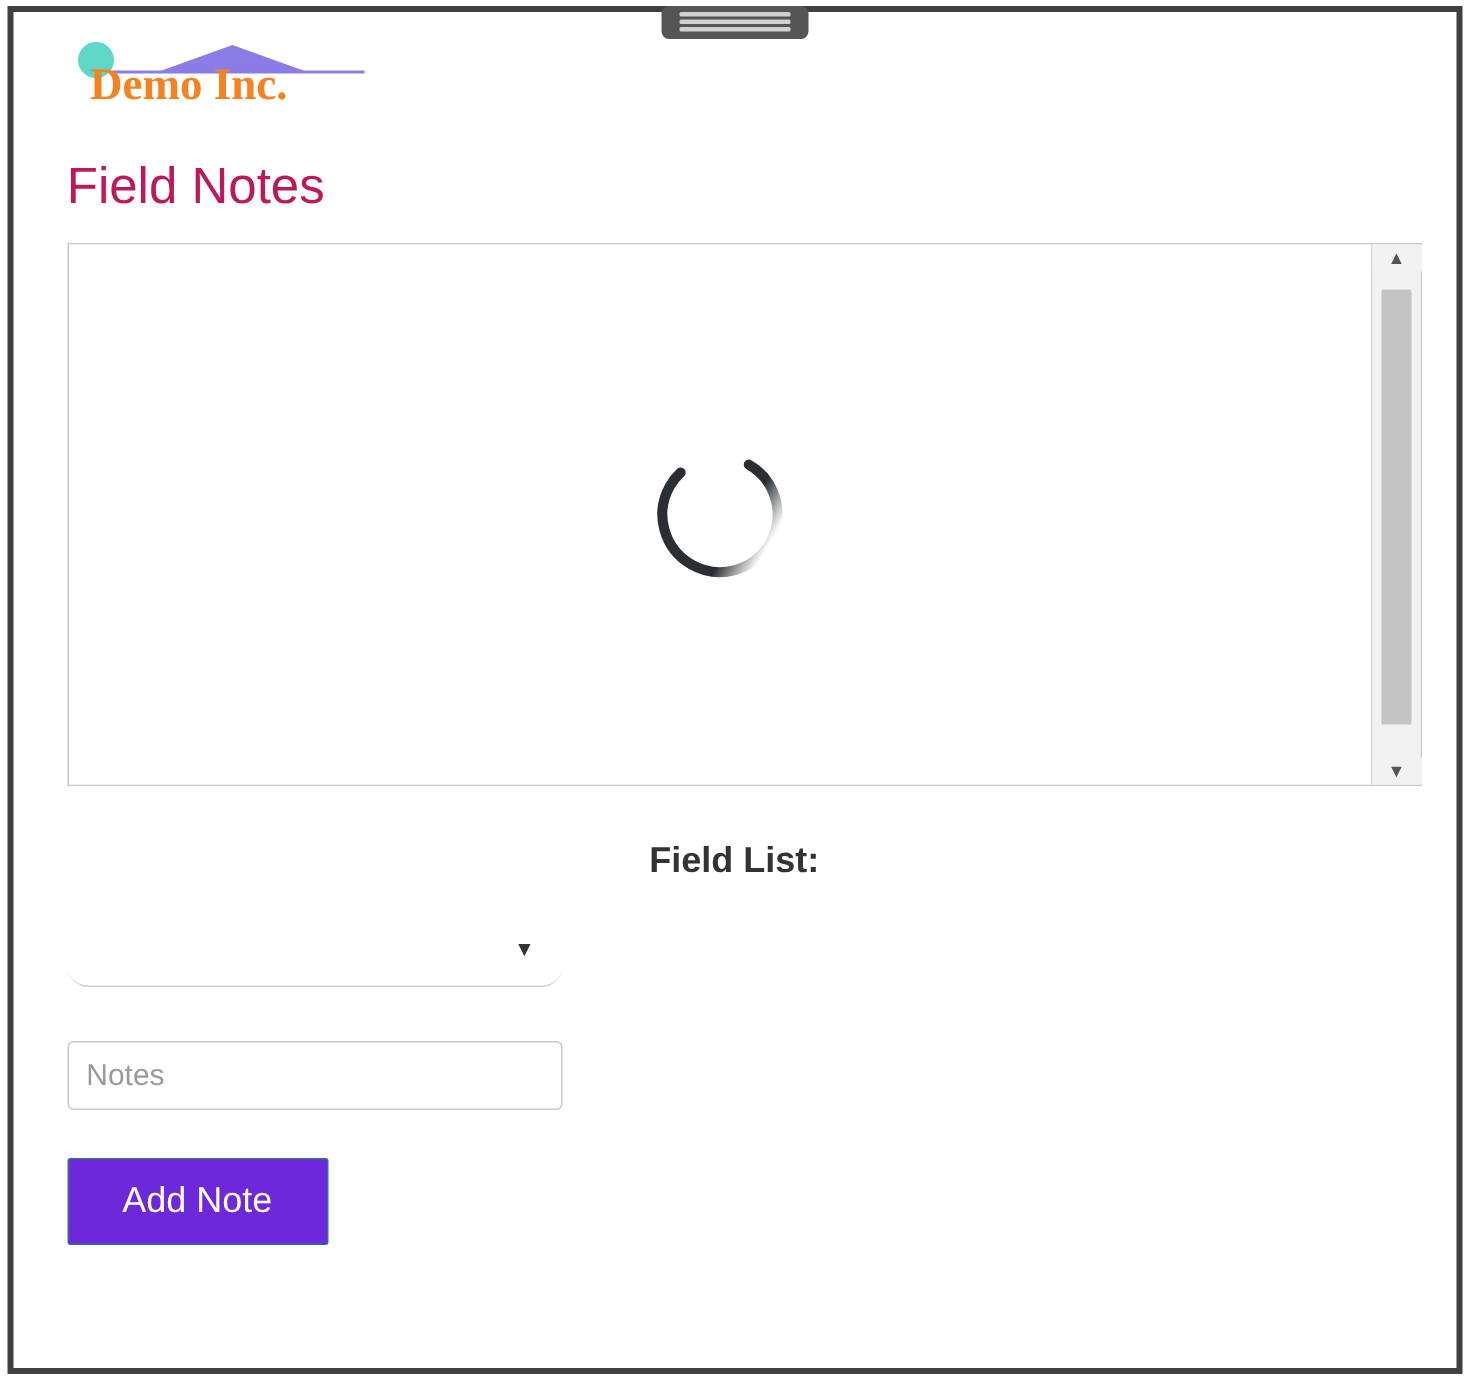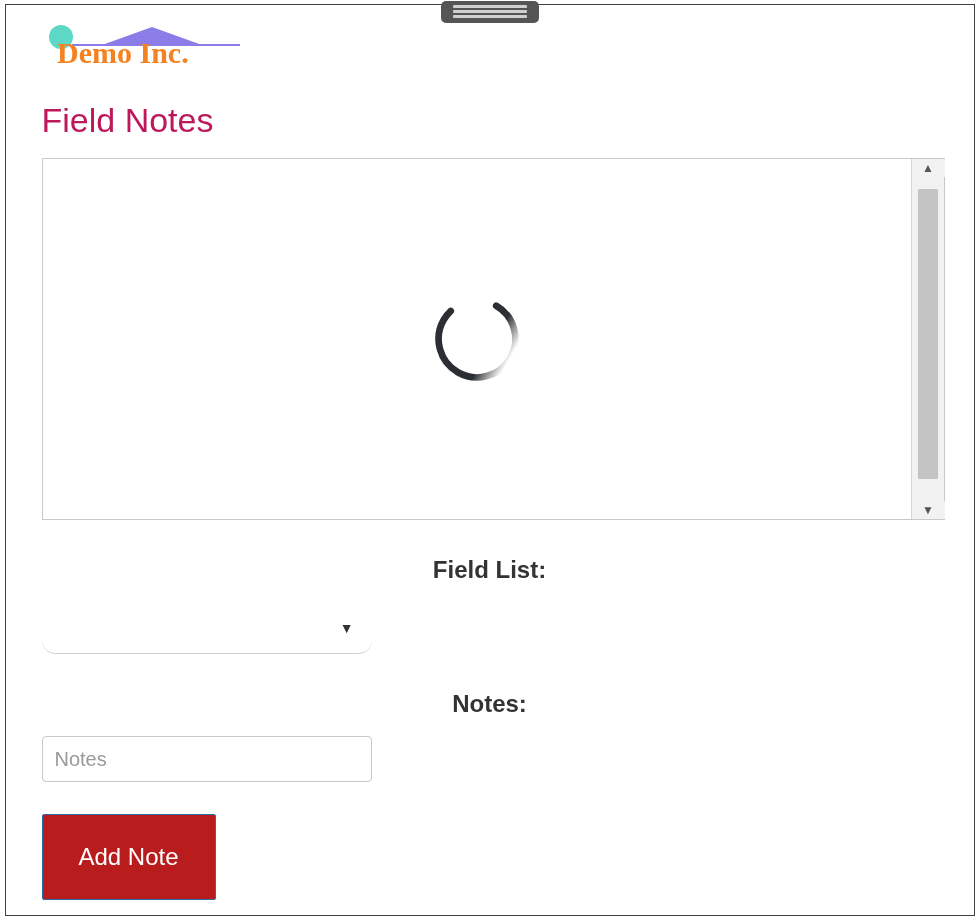--- a/index.html
+++ b/index.html
@@ -12,21 +12,21 @@
   }
   .wrap {
     width: 979px;
     height: 921px;
     padding: 4px;
   }
   .outer {
     position: relative;
     width: 970px;
     height: 912px;
-    border: 1px solid #404040;
+    border: 4px solid #404040;
     background: #fff;
     margin: 0 auto;
   }
 
   .drag-handle {
     position: absolute;
     top: -4px;
     left: 50%;
     transform: translateX(-50%);
     background: #555;
@@ -154,25 +154,25 @@
     border: 1px solid #c8c8c8;
     border-radius: 4px;
     font-size: 20px;
     padding: 4px 12px;
     color: #a16207;
   }
   .text-input::placeholder { color: #9a9a9a; }
 
   .btn-primary {
     margin-top: 32px;
-    background: #b91c1c;
+    background: #6d28d9;
     color: #fff;
     border: 1px solid #2e6da4;
     font-size: 24px;
-    padding: 28px 36px;
+    padding: 14px 36px;
     cursor: pointer;
     border-radius: 2px;
   }
 </style>
 </head>
 <body>
 
 <div class="wrap">
   <div class="outer">
 
@@ -217,21 +217,20 @@
 
       <div class="form-group">
         <label class="form-label">Field List:</label>
         <div class="select-wrap">
           <span class="select-value"></span>
           <span class="select-caret">▼</span>
         </div>
       </div>
 
       <div class="form-group">
-        <label class="form-label">Notes:</label>
         <input type="text" class="text-input" placeholder="Notes" style="">
       </div>
 
       <button class="btn-primary">Add Note</button>
 
     </div>
   </div>
 </div>
 
 </body></html>

